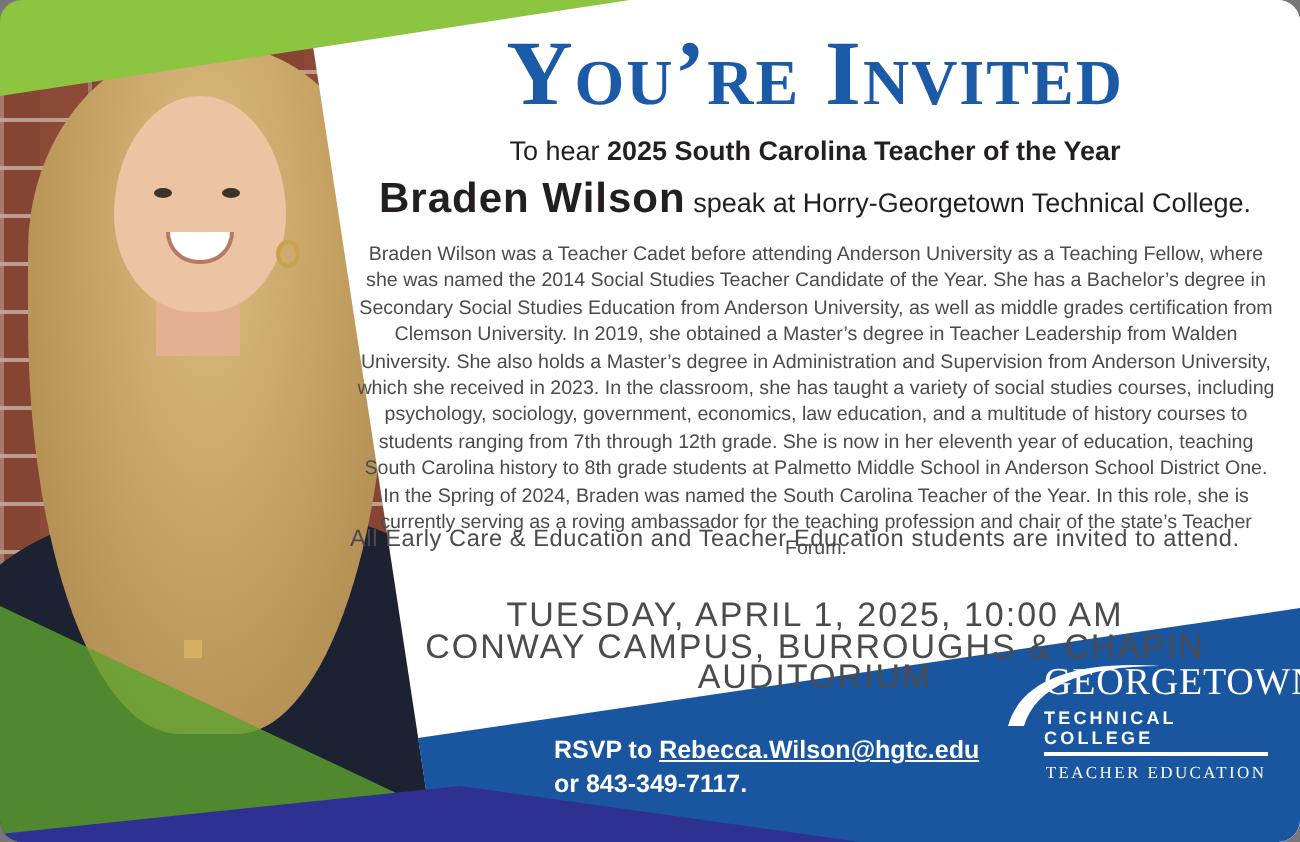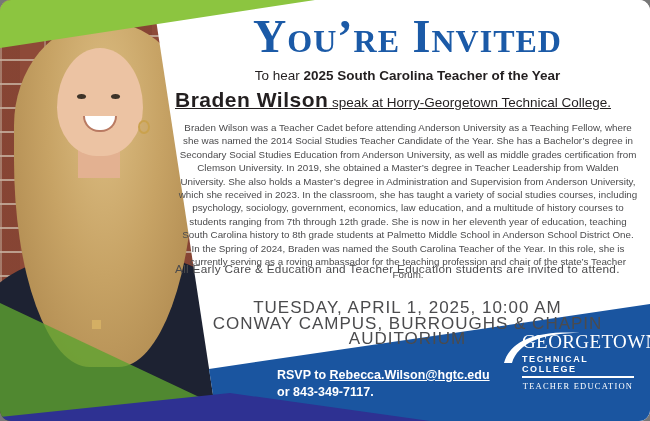--- a/index.html
+++ b/index.html
@@ -66,22 +66,22 @@
   .title {
     position:absolute; left:175px; top:14px; width:465px; text-align:center;
     font-family:"Liberation Serif", serif; font-weight:700; font-size:46px;
     font-variant:small-caps; letter-spacing:1px; line-height:1;
   }
   .intro {
     position:absolute; left:175px; top:68px; width:465px; text-align:center;
     font-size:13.5px; color:#231f20;
   }
   .speaker-line {
-    position:absolute; left:175px; top:88px; width:465px; text-align:left;
-    font-size:13.5px; color:#231f20;text-decoration:underline;
+    position:absolute; left:175px; top:88px; width:465px; text-align:center;
+    font-size:13.5px; color:#231f20;
   }
   .speaker-line b { font-size:21px; letter-spacing:.5px; }
   .bio {
     position:absolute; left:178px; top:121px; width:460px; text-align:center;
     font-size:9.8px; line-height:13.4px; color:#4b4b4d;
   }
   .audience {
     position:absolute; left:175px; top:262px; width:465px; text-align:left;
     font-size:11.8px; letter-spacing:.3px; color:#4b4b4d;
   }

